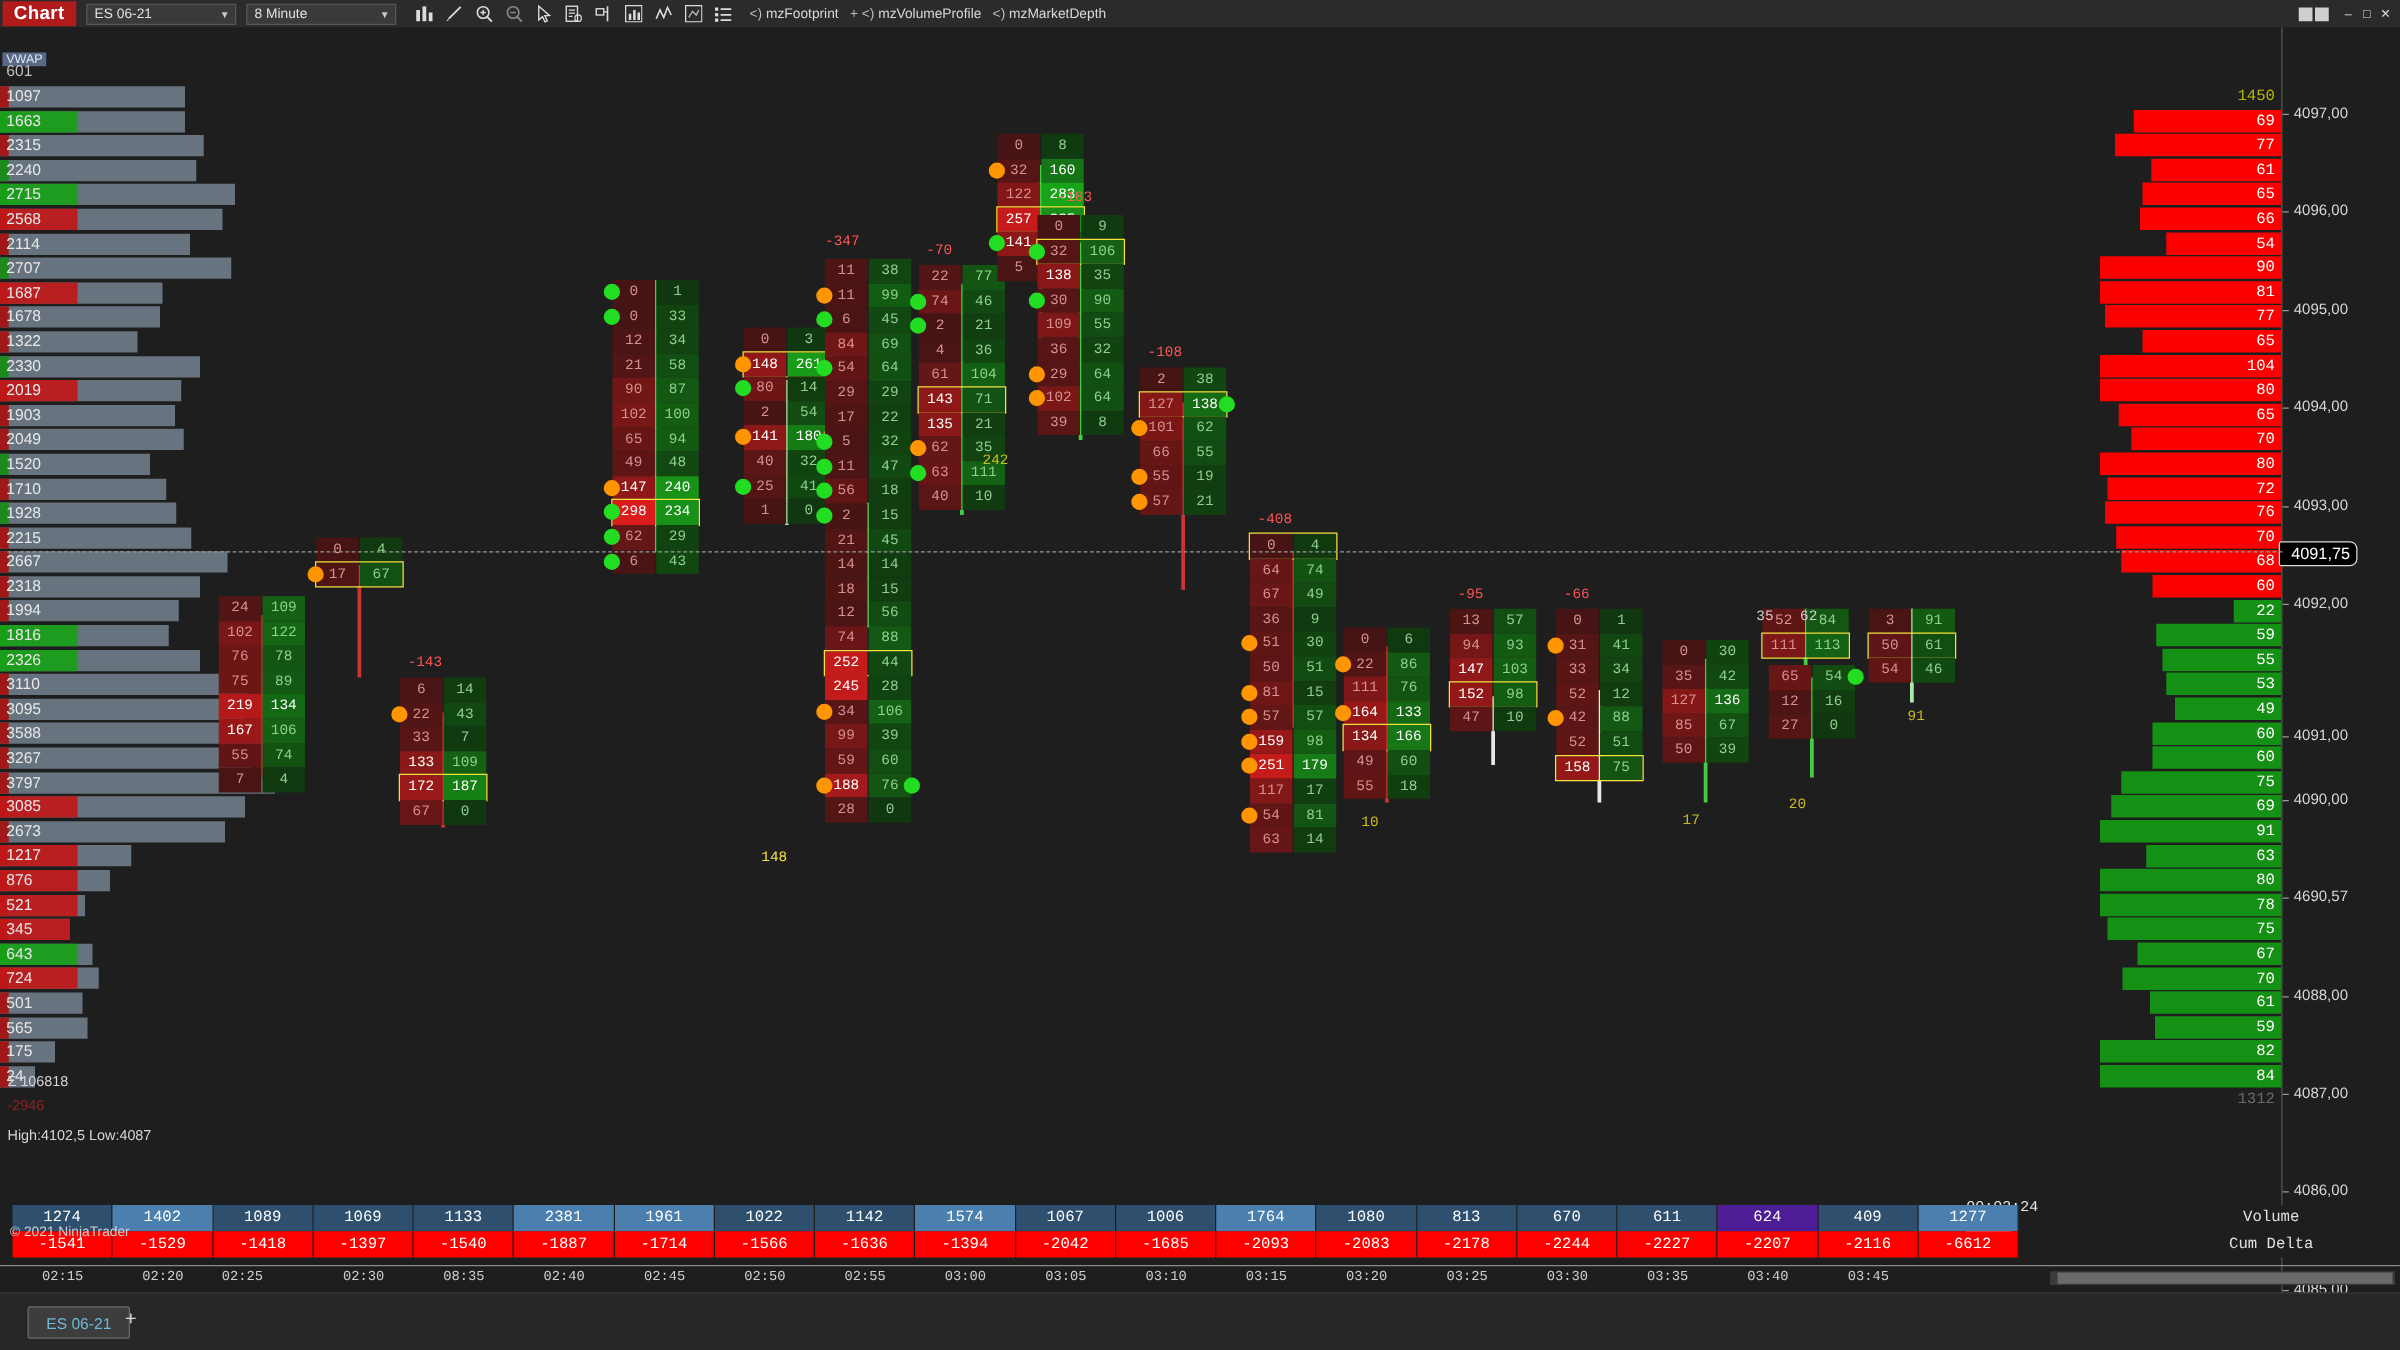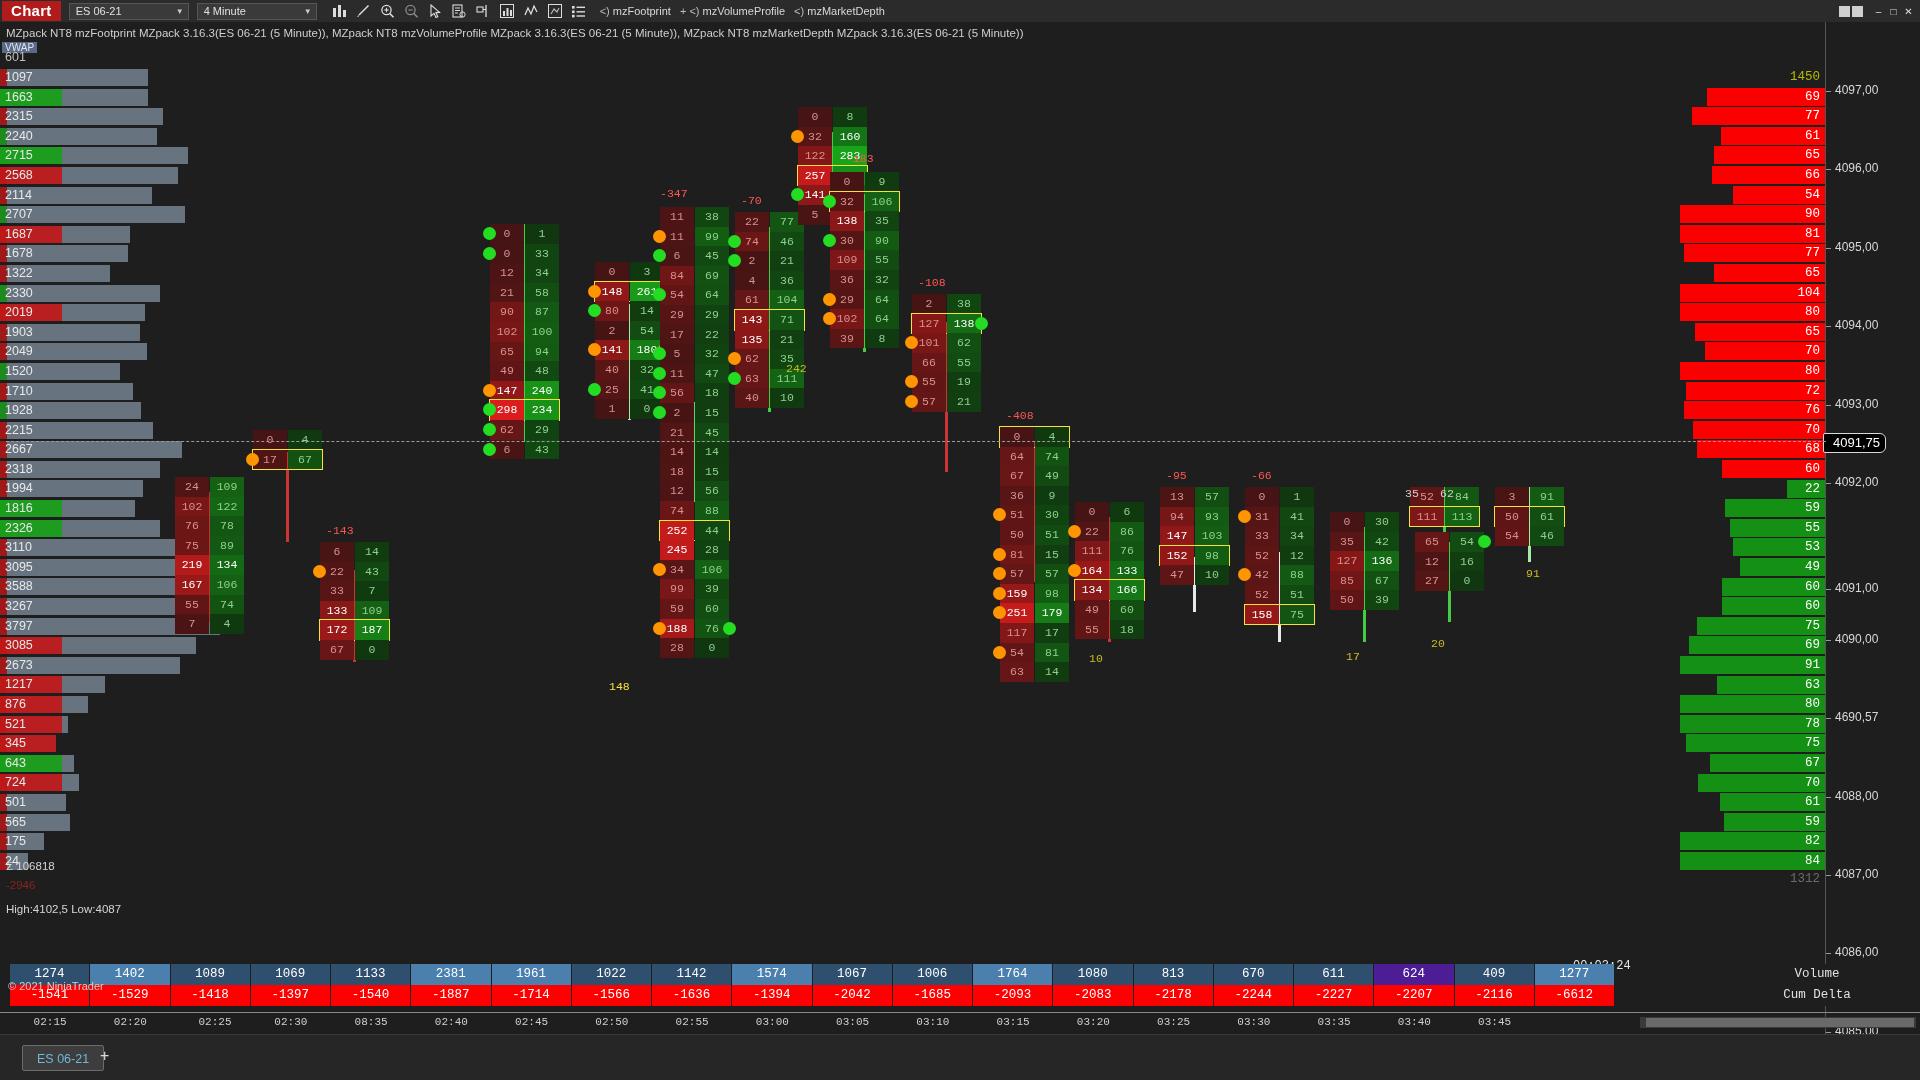--- a/index.html
+++ b/index.html
@@ -99,21 +99,21 @@
 
 <div id="toolbar">
   <div class="chart-badge">Chart</div>
 
   <div class="tb-select" style="width:120px;">
     <span class="cv">ES 06-21</span>
     <span class="chev">▼</span>
   </div>
 
   <div class="tb-select" style="width:120px;">
-    <span class="cv">4 Minute</span>
+    <span class="cv">8 Minute</span>
     <span class="chev">▼</span>
   </div>
 
   <div style="width:10px;"></div>
 
   <div class="tb-ico">
     <svg width="15" height="13" viewBox="0 0 15 13">
         <rect x="1" y="3" width="3" height="9" fill="#ddd"></rect>
         <rect x="6" y="0" width="3" height="12" fill="#ddd"></rect>
         <rect x="11" y="5" width="3" height="7" fill="#ddd"></rect>
@@ -207,21 +207,20 @@
   <div class="tb-right">
     <div class="sqw"></div>
     <div class="sqw" style="margin-right:8px;"></div>
     <div class="winbtn">–</div>
     <div class="winbtn">□</div>
     <div class="winbtn" style="margin-right:4px;">✕</div>
   </div>
 </div>
 
 <div id="chart">
-  <div id="subtitle">MZpack NT8 mzFootprint MZpack 3.16.3(ES 06-21 (5 Minute)), MZpack NT8 mzVolumeProfile MZpack 3.16.3(ES 06-21 (5 Minute)), MZpack NT8 mzMarketDepth MZpack 3.16.3(ES 06-21 (5 Minute))</div>
   <div id="vwap-tag">VWAP</div>
 
   <div id="leftprofile">
       <div class="lp-row">
         <div class="lp-bar" style="width: 148px;"></div>
         <div class="lp-edge" style="background: rgb(160, 24, 24);"></div>
         <div class="lp-num">1097</div>
       </div>
       <div class="lp-row">
         <div class="lp-bar" style="width: 148px;"></div>
@@ -1043,21 +1042,21 @@
       <div class="bs-cell" style="position: absolute; left: 1294px; top: 0px; width: 80.25px; background: rgb(255, 0, 0);">-2227</div>
       <div class="bs-cell" style="position: absolute; left: 1374.25px; top: 0px; width: 80.25px; background: rgb(255, 0, 0);">-2207</div>
       <div class="bs-cell" style="position: absolute; left: 1454.5px; top: 0px; width: 80.25px; background: rgb(255, 0, 0);">-2116</div>
       <div class="bs-cell" style="position: absolute; left: 1534.75px; top: 0px; width: 80.25px; background: rgb(255, 0, 0);">-6612</div>
     </div>
 </div>
 <div id="nt-watermark">© 2021 NinjaTrader</div>
 <div id="timeaxis">
     <div class="ta-lab" style="left: 50.125px;">02:15</div>
     <div class="ta-lab" style="left: 130.375px;">02:20</div>
-    <div class="ta-lab" style="left: 215px;">02:25</div>
+    <div class="ta-lab" style="left: 194px;">02:25</div>
     <div class="ta-lab" style="left: 290.875px;">02:30</div>
     <div class="ta-lab" style="left: 371.125px;">08:35</div>
     <div class="ta-lab" style="left: 451.375px;">02:40</div>
     <div class="ta-lab" style="left: 531.625px;">02:45</div>
     <div class="ta-lab" style="left: 611.875px;">02:50</div>
     <div class="ta-lab" style="left: 692.125px;">02:55</div>
     <div class="ta-lab" style="left: 772.375px;">03:00</div>
     <div class="ta-lab" style="left: 852.625px;">03:05</div>
     <div class="ta-lab" style="left: 932.875px;">03:10</div>
     <div class="ta-lab" style="left: 1013.12px;">03:15</div>

